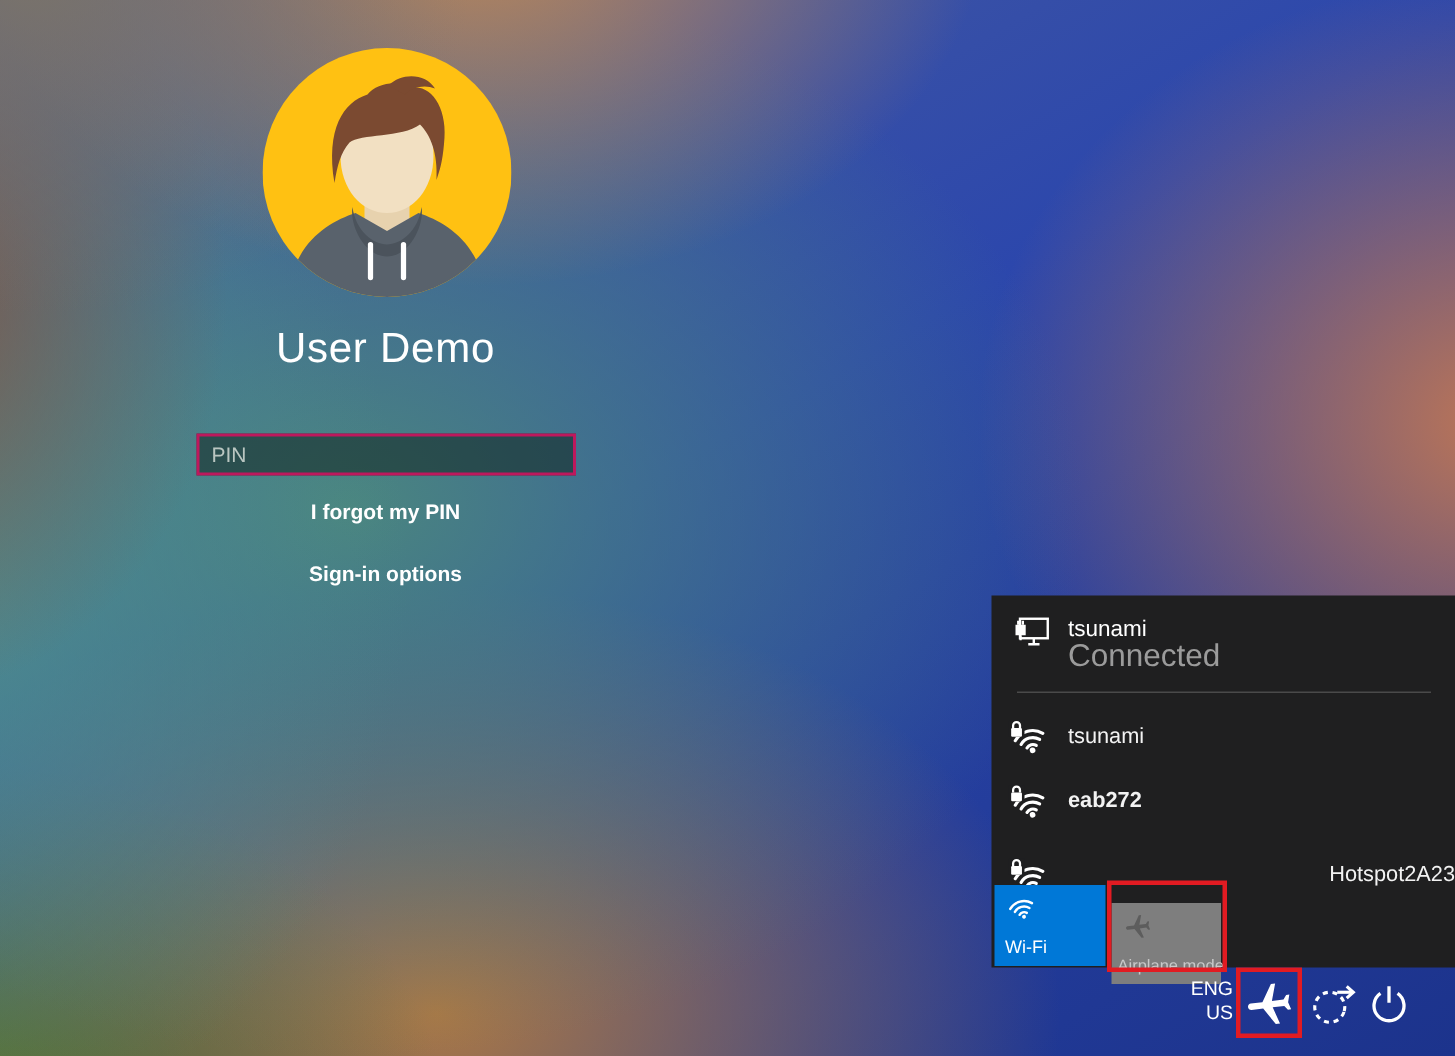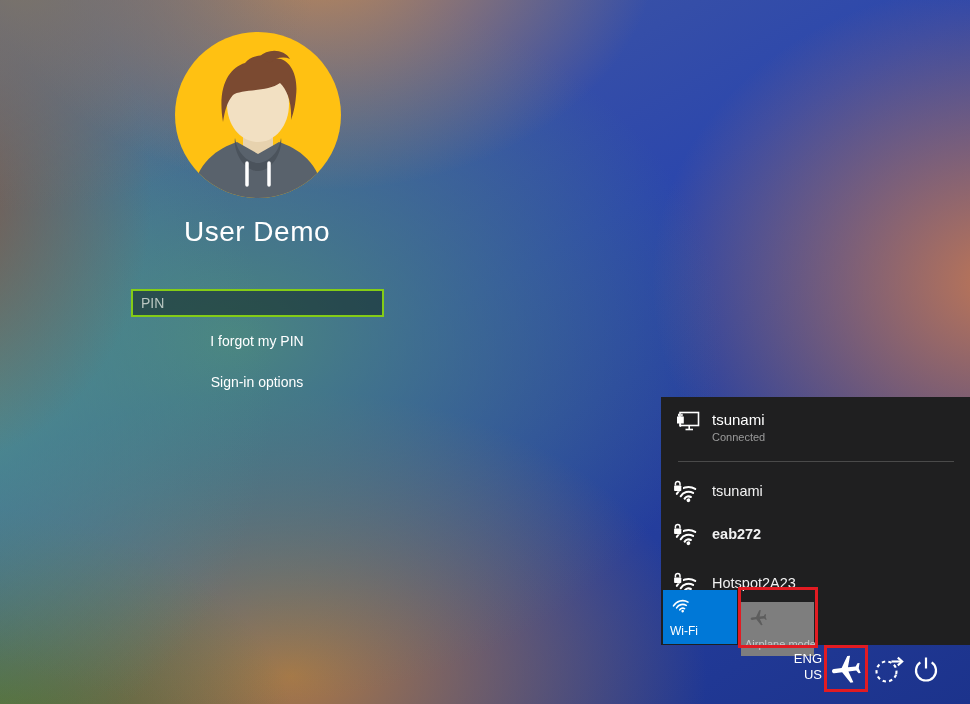--- a/index.html
+++ b/index.html
@@ -23,40 +23,40 @@
       radial-gradient(560px 480px at 103% 40%, rgba(198,121,82,.95) 0%, rgba(198,121,82,0) 62%),
       linear-gradient(150deg,#4b5f9e 0%,#2c47ac 45%,#1c338c 100%);
   }
   .abs{position:absolute;}
   
   .avatar{left:175px;top:32px;width:166px;height:166px;}
   .username{left:37px;top:216px;width:440px;text-align:center;color:#fff;
     font-size:28px;font-weight:300;letter-spacing:.5px;}
   .pin-field{
     left:131px;top:289px;width:253px;height:28px;box-sizing:border-box;
-    background:rgba(16,36,31,.55);border:2px solid #84cc16;
+    background:rgba(16,36,31,.55);border:2px solid #be185d;
     color:#e8efec;font-size:14px;padding:0 8px;outline:none;border-radius:0;
     font-family:"Liberation Sans","DejaVu Sans",sans-serif;
   }
   .pin-field::placeholder{color:#b9c6c1;opacity:1;}
-  .login-link{left:37px;width:440px;text-align:center;color:#fff;font-size:14px;cursor:pointer;}
+  .login-link{left:37px;width:440px;text-align:center;color:#fff;font-size:14px;cursor:pointer;font-weight:bold;}
   .link-forgot{top:333px;}
   .link-signin{top:374px;}
   
   .flyout{left:661px;top:397px;width:309px;height:248px;background:#1f1f20;}
   .eth-row{position:absolute;left:0;top:6px;width:100%;height:52px;}
   .eth-icon{position:absolute;left:14px;top:5px;width:27px;height:27px;}
   .eth-name{position:absolute;left:51px;top:8px;color:#fff;font-size:15px;line-height:17px;}
-  .eth-status{position:absolute;left:51px;top:26px;color:#9b9b9b;font-size:11px;line-height:17px;}
+  .eth-status{position:absolute;left:51px;top:26px;color:#9b9b9b;font-size:21px;line-height:17px;}
   .divider{position:absolute;left:17px;top:64px;width:276px;height:1px;background:#4a4a4a;}
   .wifi-row{position:absolute;left:0;width:100%;height:46px;display:flex;align-items:center;
     padding-left:11px;box-sizing:border-box;}
   .wifi-row .wicon{width:30px;height:30px;margin-right:10px;flex:0 0 auto;}
   .wifi-row .wname{color:#f2f2f2;font-size:14.5px;}
-  .row-0{top:71px;} .row-1{top:114px;font-weight:bold;} .row-2{top:163px;}
+  .row-0{top:71px;} .row-1{top:114px;font-weight:bold;} .row-2{top:163px;justify-content:space-between;}
   
   .qa{position:absolute;top:193px;height:54px;cursor:pointer;}
   .qa-wifi{left:2px;width:74px;background:#0078d7;}
   .qa-air{left:80px;width:73px;background:#7e7e7e;margin-top:12px;}
   .qa .qa-icon{position:absolute;left:8px;top:6px;}
   .qa .qa-label{position:absolute;left:7px;bottom:6px;font-size:12px;color:#fff;white-space:nowrap;}
   .qa-air .qa-label{left:4px;color:#c9c9c9;font-size:11px;}
   
   .anno{position:absolute;border:3px solid #e21b22;box-sizing:border-box;pointer-events:none;}
   .anno-1{left:738px;top:587px;width:80px;height:61px;}

